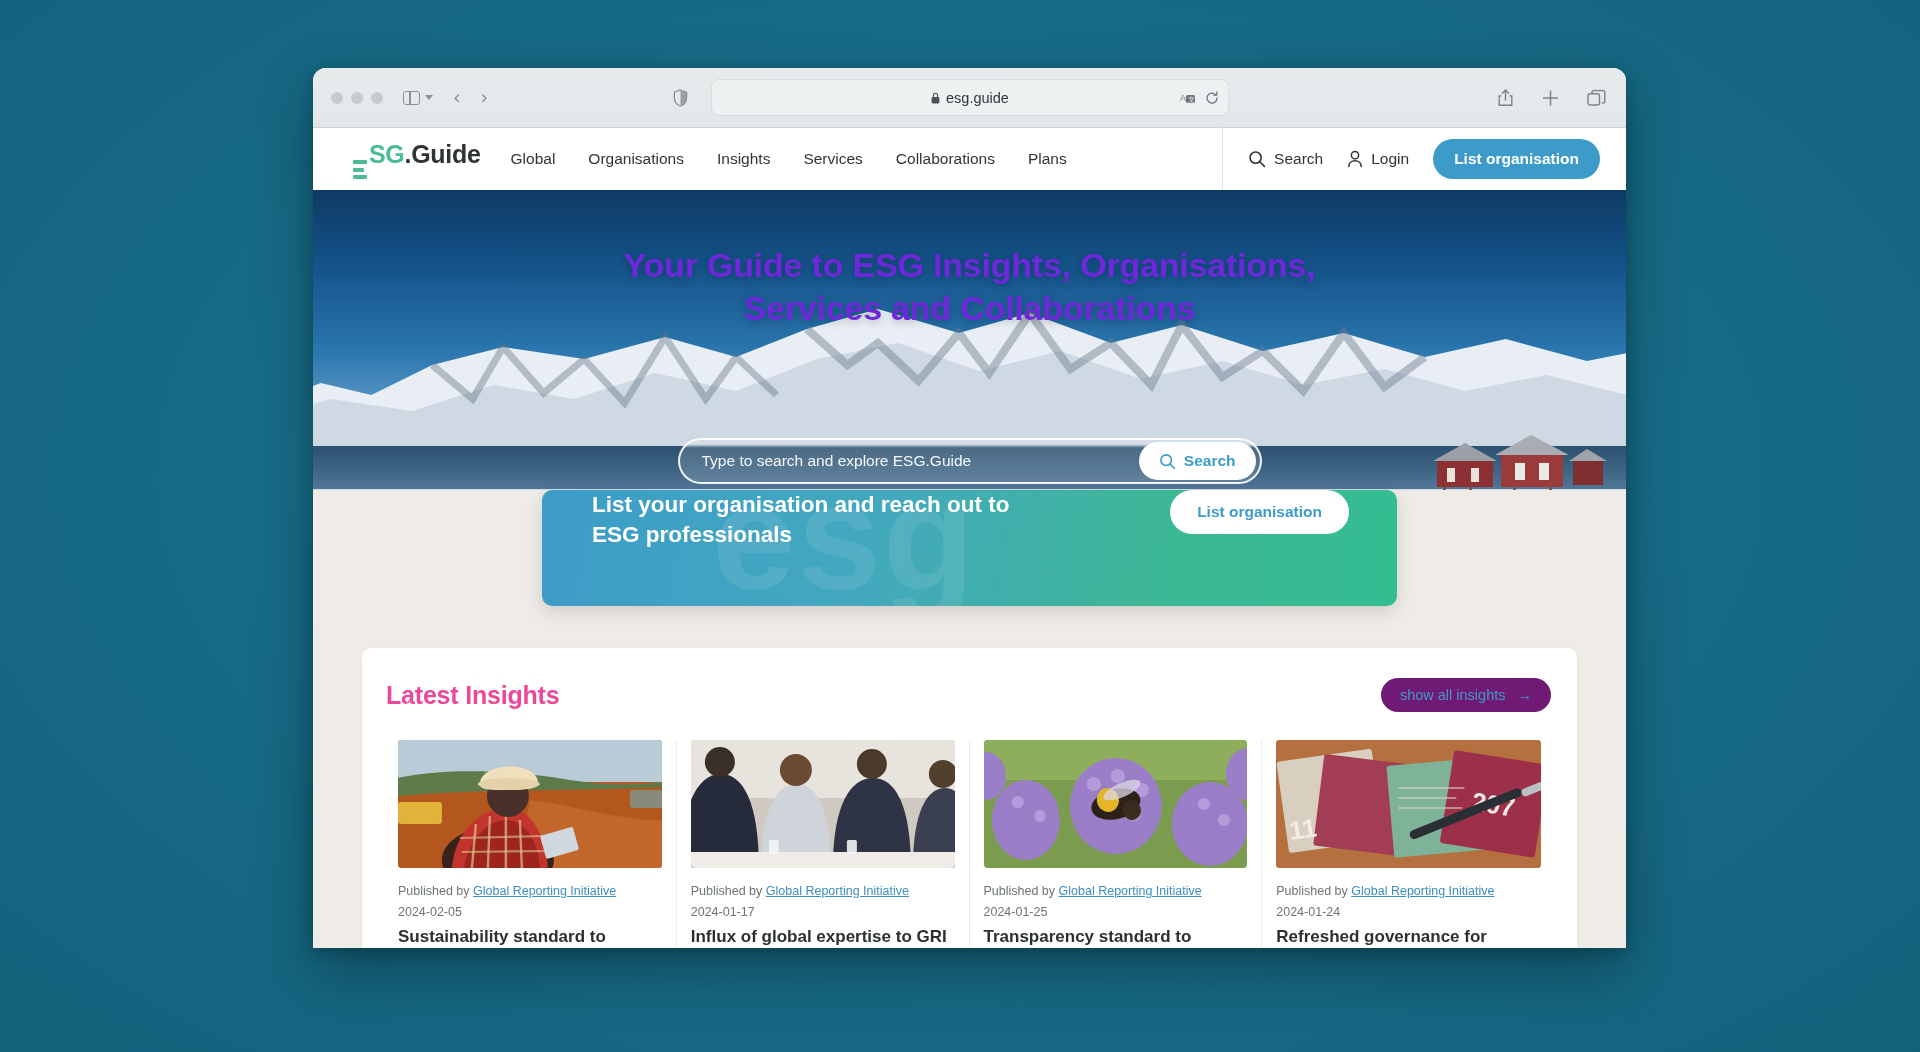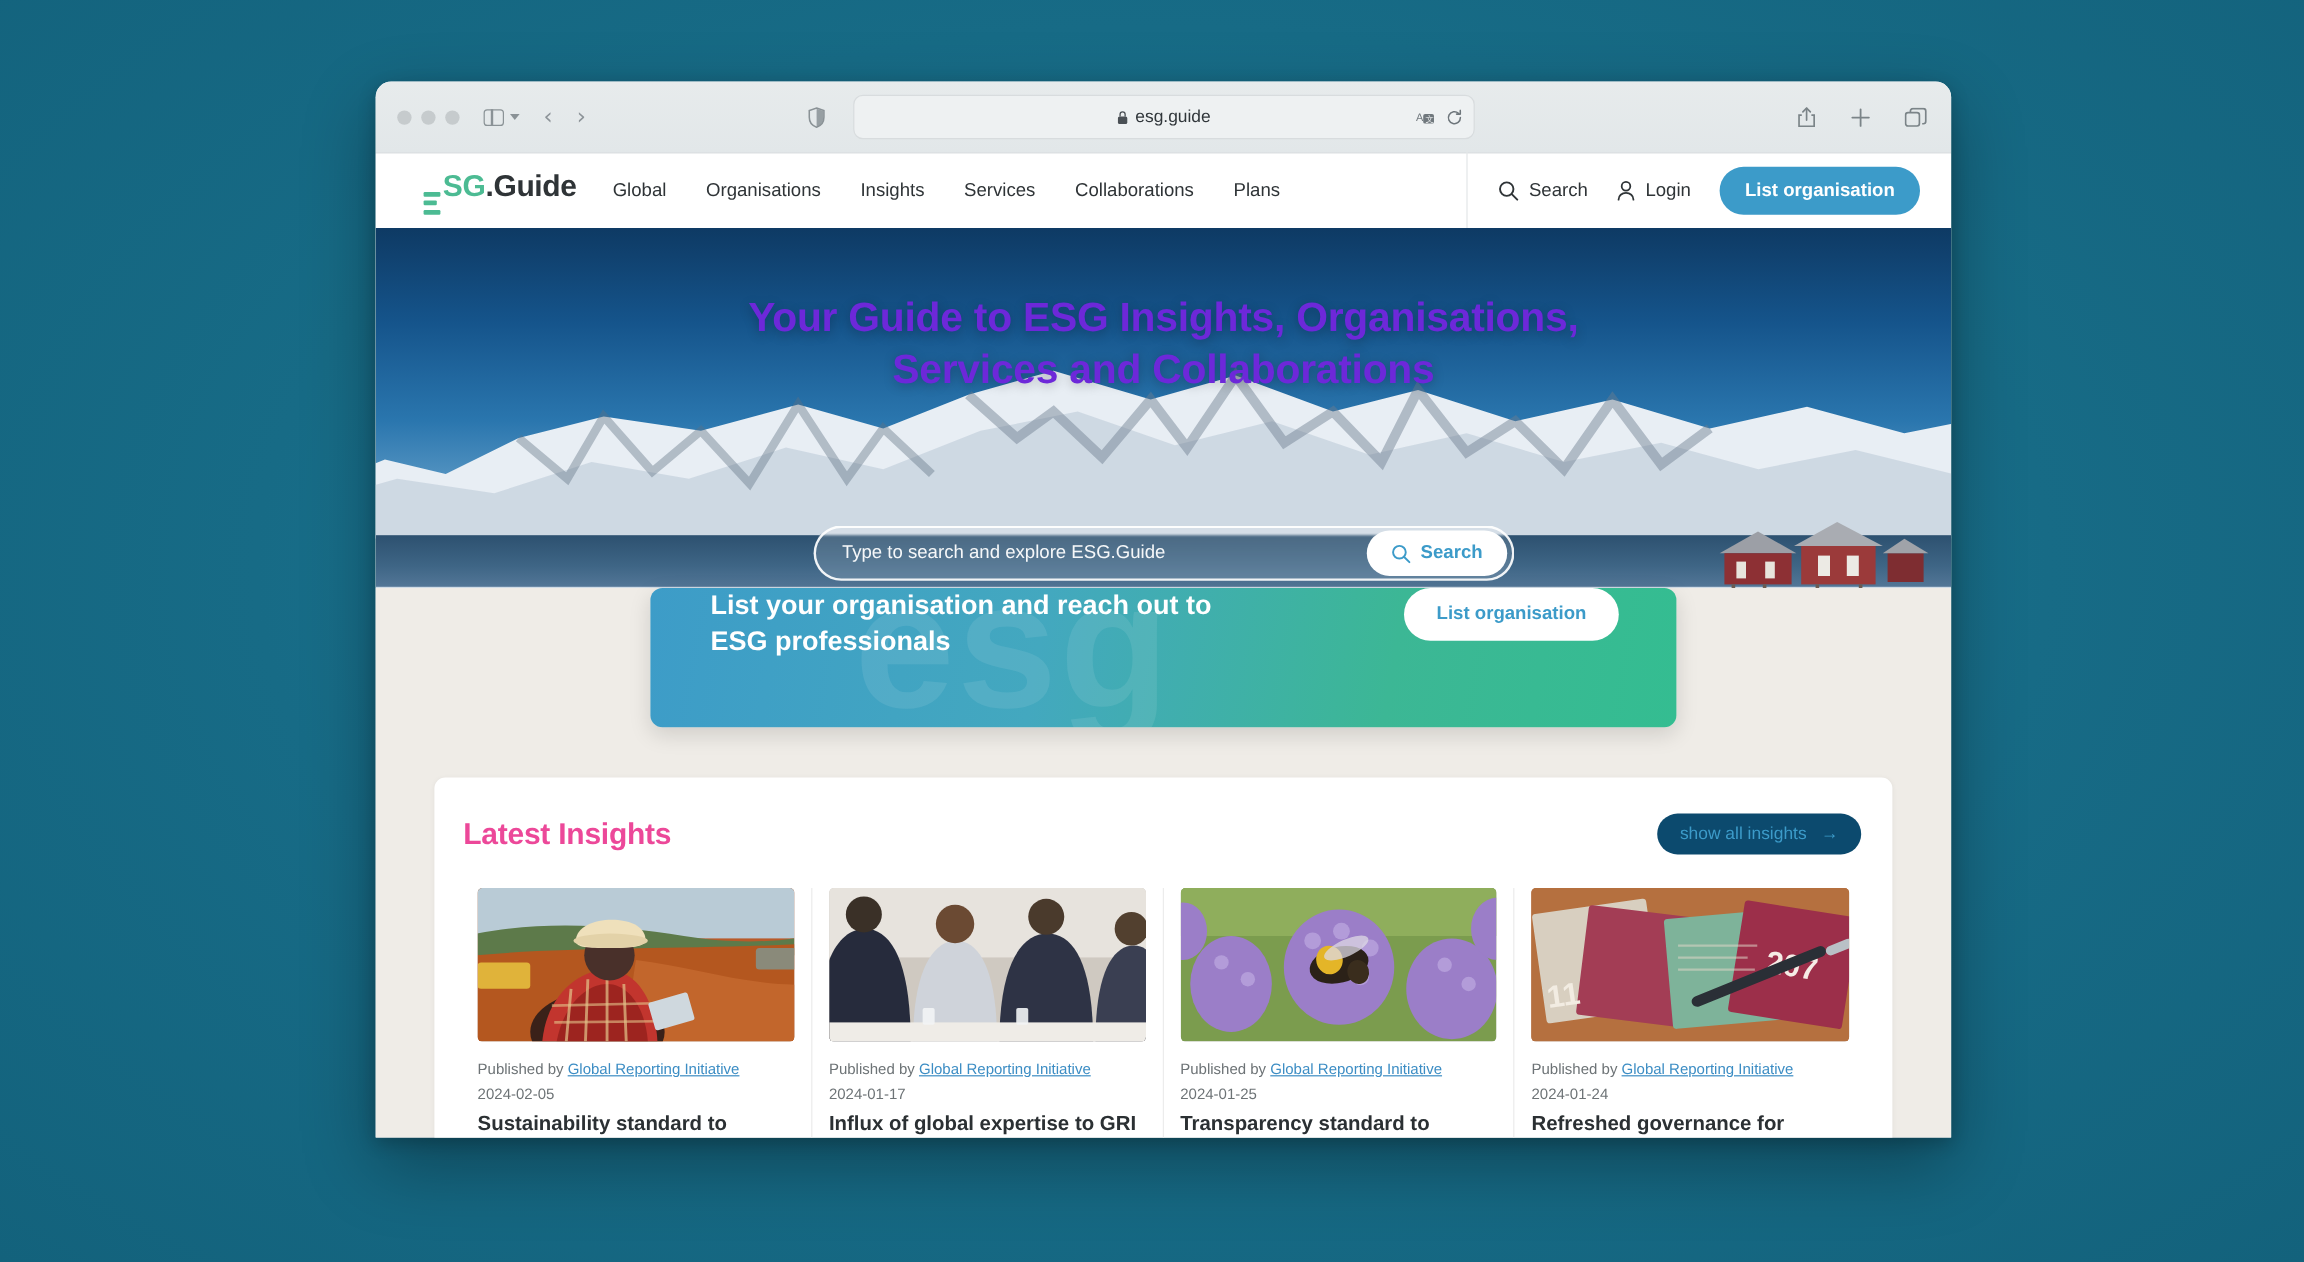--- a/index.html
+++ b/index.html
@@ -186,21 +186,21 @@
   
   .insights {
     margin: 42px auto 0; width: 1215px;
     background: #fff; border-radius: 9px;
     padding: 30px 22px 0 22px;
     box-shadow: 0 1px 4px rgba(0,0,0,.05);
   }
   .insights-head { display: flex; align-items: center; padding: 0 4px 0 2px; }
   .insights-title { font-size: 25px; font-weight: 700; color: #ec4899; letter-spacing: -.2px; text-align: center; }
   .btn-show-all {
-    margin-left: auto; background: #0c4a6e; color: #3c9bc9;
+    margin-left: auto; background: #701a75; color: #3c9bc9;
     border: none; cursor: pointer; font-family: inherit;
     font-size: 14.5px; font-weight: 500;
     padding: 9px 19px; border-radius: 18px;
     display: flex; align-items: center; gap: 12px;
   }
 
   .cards { display: flex; gap: 0; margin-top: 28px; }
   .card {
     width: 25%; padding: 0 14px;
     border-right: 1px solid #ececec;

